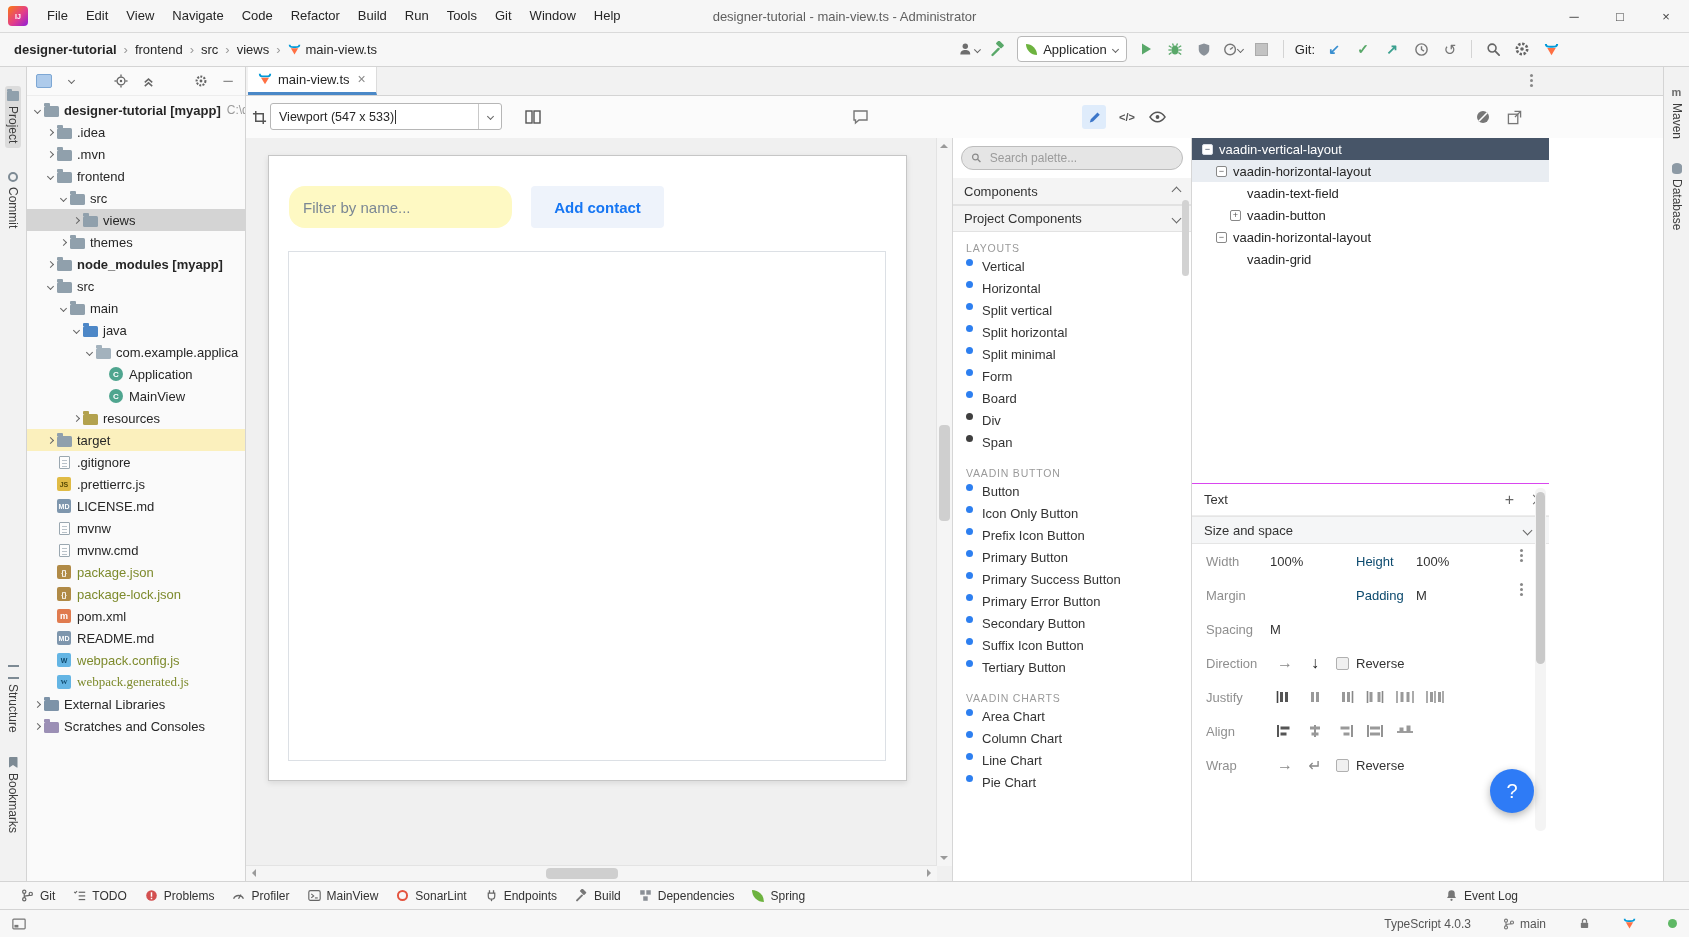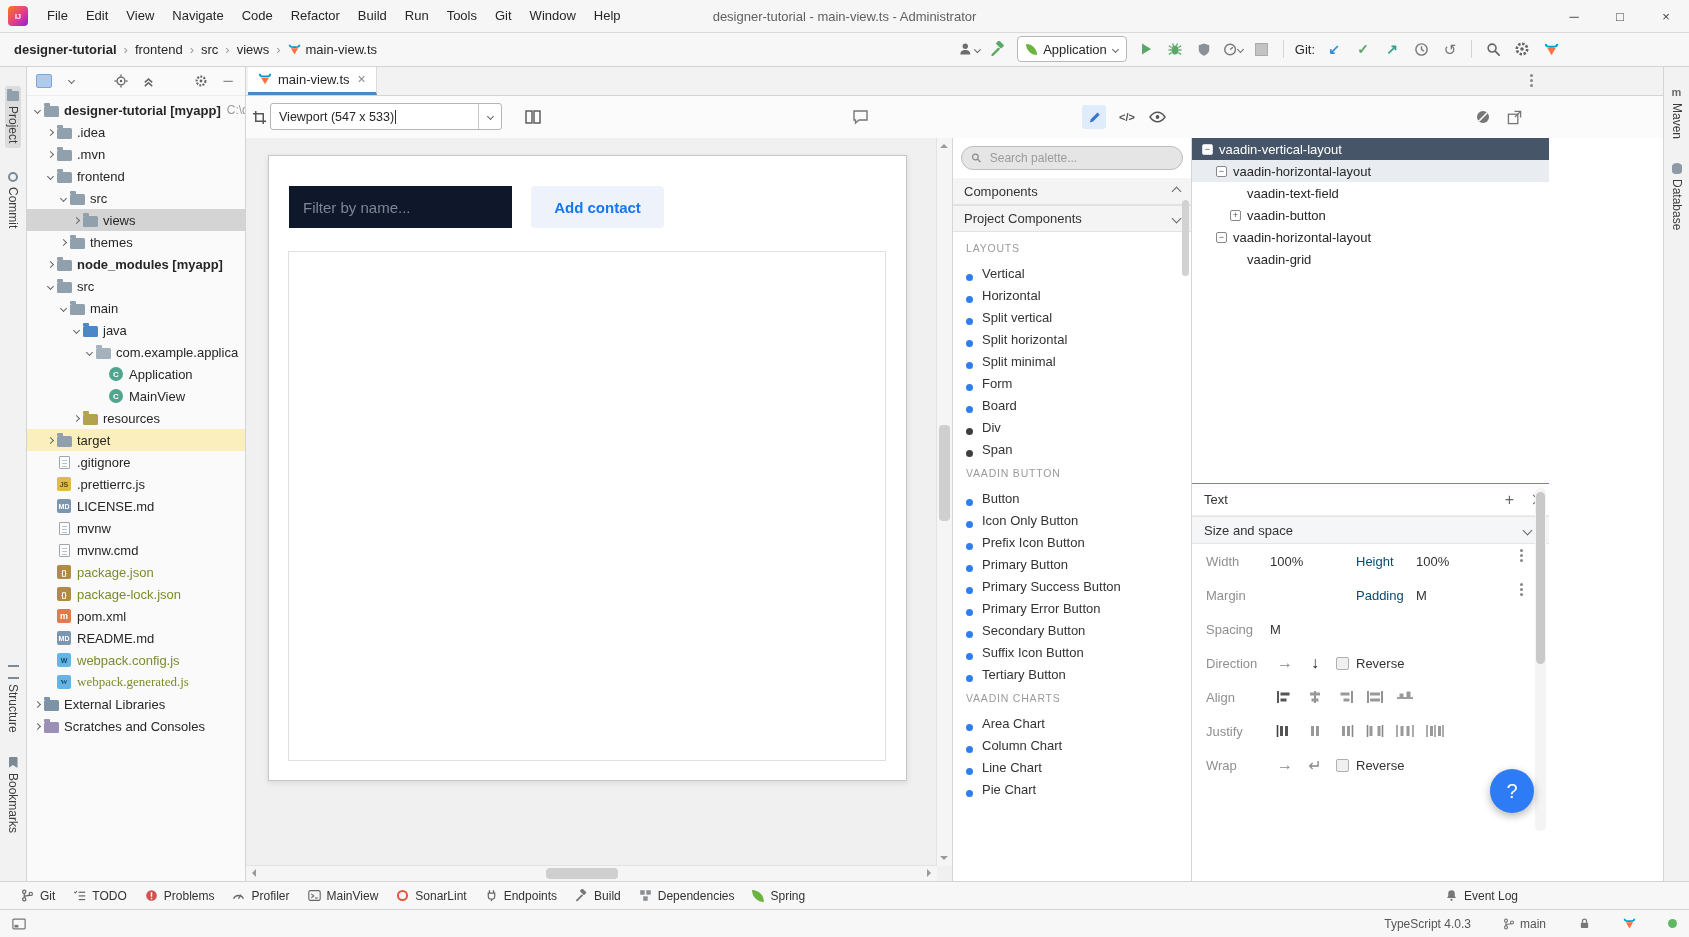--- a/index.html
+++ b/index.html
@@ -97,42 +97,42 @@
   .dt-abs{position:absolute;display:flex;align-items:center;justify-content:center}
   .combo{left:24px;top:7px;width:232px;height:27px;border:1px solid #b6b6b6;border-radius:3px;background:#fff;display:flex;align-items:center;box-sizing:border-box}
   .combo-text{padding-left:8px;font-size:12.5px;flex:1;display:flex;align-items:center}
   .caret{width:1px;height:14px;background:#333;margin-left:1px}
   .combo-arrow{width:22px;align-self:stretch;border-left:1px solid #c9c9c9;display:flex;align-items:center;justify-content:center}
   .mode-on{background:#dfecfb;border-radius:3px}
 
   .dbody{position:absolute;left:0;top:72px;right:0;bottom:0}
   .canvasreg{position:absolute;left:0;top:0;width:706px;bottom:0;background:#f0f0f0}
   .artboard{position:absolute;left:22px;top:17px;width:637px;height:624px;background:#fff;border:1px solid #c6c6c6;box-shadow:0 2px 6px rgba(0,0,0,.10)}
-  .vfield{position:absolute;left:20px;top:30px;width:223px;height:42px;background:#0f172a;border-radius:0;display:flex;align-items:center;padding:0 14px;box-sizing:border-box;color:#7b8794;font-size:15px}
+  .vfield{position:absolute;left:20px;top:30px;width:223px;height:42px;background:#fef9c3;border-radius:16px;display:flex;align-items:center;padding:0 14px;box-sizing:border-box;color:#7b8794;font-size:15px}
   .vbtn{position:absolute;left:262px;top:30px;width:133px;height:42px;background:#eef3fb;border-radius:4px;color:#1676f3;font-weight:bold;font-size:15px;display:flex;align-items:center;justify-content:center}
   .vgrid{position:absolute;left:19px;top:95px;width:598px;height:510px;border:1px solid #dce0e5;background:#fff;box-sizing:border-box}
   .vsb{position:absolute;right:0;top:0;width:15px;bottom:15px;background:#f5f5f5;border-left:1px solid #e3e3e3}
   .vsb-thumb{position:absolute;left:2px;right:2px;top:287px;height:96px;background:#cfcfcf;border-radius:4px}
   .hsb{position:absolute;left:0;right:15px;bottom:0;height:15px;background:#f5f5f5;border-top:1px solid #e3e3e3}
   .hsb-thumb{position:absolute;top:2px;bottom:2px;left:300px;width:72px;background:#cfcfcf;border-radius:4px}
   .arr{width:0;height:0;border:4px solid transparent;position:absolute}
   .arr.up{border-bottom-color:#9a9a9a;left:3px;top:2px}
   .arr.dn{border-top-color:#9a9a9a;left:3px;bottom:2px}
   .arr.lf{border-right-color:#9a9a9a;top:3px;left:2px}
   .arr.rt{border-left-color:#9a9a9a;top:3px;right:2px}
 
   
   .palette{position:absolute;left:706px;top:0;width:239px;bottom:0;background:#fff;border-left:1px solid #d6d6d6;box-sizing:border-box;overflow:hidden}
   .psearch{margin:8px;height:24px;border:1px solid #bdbdbd;border-radius:12px;background:#e5e5e5;display:flex;align-items:center;padding:0 9px;gap:6px;box-sizing:border-box}
   .psearch input{border:none;outline:none;background:none;font-family:"Liberation Sans",sans-serif;font-size:12px;color:#444;width:100%}
   .psearch input::placeholder{color:#9b9b9b}
   .psec{height:27px;background:#f4f4f4;border-top:1px solid #e2e2e2;border-bottom:1px solid #e2e2e2;display:flex;align-items:center;padding:0 11px;color:#333;box-sizing:border-box}
   .psec .cv{margin-left:auto}
   .pgroup-label{font-size:10.5px;color:#9a9a9a;letter-spacing:.8px;padding:10px 0 5px 13px;text-transform:uppercase}
-  .pitem{height:22px;display:flex;align-items:flex-end;padding-left:13px;gap:9px;font-size:13px;color:#333;cursor:default}
+  .pitem{height:22px;display:flex;align-items:flex-start;padding-left:13px;gap:9px;font-size:13px;color:#333;cursor:default}
   .pdot{width:7px;height:7px;border-radius:50%;background:#2d7ff0;flex:0 0 7px}
   .pdot.dark{background:#3f3f3f}
   .psb-thumb{position:absolute;right:2px;top:62px;width:7px;height:76px;background:#d2d2d2;border-radius:4px}
 
   
   .rightp{position:absolute;left:945px;top:0;width:358px;bottom:0;background:#fff;border-left:1px solid #d6d6d6;box-sizing:border-box}
   .filler{position:absolute;left:1303px;top:0;right:0;bottom:0;background:#fff}
   .outline-title{height:30px;display:flex;align-items:center;padding:0 12px;color:#333}
   .orow{height:22px;display:flex;align-items:center;white-space:nowrap;cursor:default}
   .orow.sel{background:#475568;color:#fff}
@@ -859,59 +859,20 @@
           <div class="prow">
             <span class="plab">Spacing</span>
             <span class="pval">M</span>
           </div>
           <div class="frow">
             <span class="flab">Direction</span>
             <span class="fico">→</span>
             <span class="fico on">↓</span>
             <span class="cb"></span>
             <span class="cblab">Reverse</span>
-          </div>
-          <div class="frow">
-            <span class="flab">Align</span>
-            <span class="fico">
-                <svg width="18" height="14" viewBox="0 0 18 14">
-                  <line x1="2" y1="1" x2="2" y2="13" stroke="#444" stroke-width="1.8"></line>
-                  <rect x="4.5" y="2.5" width="9" height="3" fill="#555"></rect>
-                  <rect x="4.5" y="8.5" width="6" height="3" fill="#555"></rect>
-                </svg>
-              </span>
-            <span class="fico">
-                <svg width="18" height="14" viewBox="0 0 18 14">
-                  <line x1="9" y1="1" x2="9" y2="13" stroke="#888" stroke-width="1.8"></line>
-                  <rect x="4" y="2.5" width="10" height="3" fill="#999"></rect>
-                  <rect x="5.5" y="8.5" width="7" height="3" fill="#999"></rect>
-                </svg>
-              </span>
-            <span class="fico">
-                <svg width="18" height="14" viewBox="0 0 18 14">
-                  <line x1="16" y1="1" x2="16" y2="13" stroke="#888" stroke-width="1.8"></line>
-                  <rect x="4.5" y="2.5" width="9" height="3" fill="#999"></rect>
-                  <rect x="7.5" y="8.5" width="6" height="3" fill="#999"></rect>
-                </svg>
-              </span>
-            <span class="fico">
-                <svg width="18" height="14" viewBox="0 0 18 14">
-                  <line x1="2" y1="1" x2="2" y2="13" stroke="#888" stroke-width="1.8"></line>
-                  <line x1="16" y1="1" x2="16" y2="13" stroke="#888" stroke-width="1.8"></line>
-                  <rect x="4" y="2.5" width="10" height="3" fill="#999"></rect>
-                  <rect x="4" y="8.5" width="10" height="3" fill="#999"></rect>
-                </svg>
-              </span>
-            <span class="fico">
-                <svg width="18" height="14" viewBox="0 0 18 14">
-                  <line x1="1" y1="8" x2="17" y2="8" stroke="#888" stroke-width="1.6"></line>
-                  <rect x="3.5" y="3.5" width="4" height="4.5" fill="#999"></rect>
-                  <rect x="10.5" y="1.5" width="4" height="6.5" fill="#999"></rect>
-                </svg>
-              </span>
           </div>
           <div class="frow">
             <span class="flab">Justify</span>
             <span class="fico">
                 <svg width="18" height="14" viewBox="0 0 18 14">
                   <line x1="1.5" y1="1" x2="1.5" y2="13" stroke="#444" stroke-width="1.6"></line>
                   <rect x="4" y="2" width="3" height="10" fill="#555"></rect>
                   <rect x="9" y="2" width="3" height="10" fill="#555"></rect>
                 </svg>
               </span>
@@ -948,20 +909,59 @@
                 <svg width="18" height="14" viewBox="0 0 18 14">
                   <line x1="1" y1="1" x2="1" y2="13" stroke="#888" stroke-width="1.4"></line>
                   <line x1="9" y1="1" x2="9" y2="13" stroke="#888" stroke-width="1.4"></line>
                   <line x1="17" y1="1" x2="17" y2="13" stroke="#888" stroke-width="1.4"></line>
                   <rect x="4" y="2" width="3" height="10" fill="#999"></rect>
                   <rect x="12" y="2" width="3" height="10" fill="#999"></rect>
                 </svg>
               </span>
           </div>
           <div class="frow">
+            <span class="flab">Align</span>
+            <span class="fico">
+                <svg width="18" height="14" viewBox="0 0 18 14">
+                  <line x1="2" y1="1" x2="2" y2="13" stroke="#444" stroke-width="1.8"></line>
+                  <rect x="4.5" y="2.5" width="9" height="3" fill="#555"></rect>
+                  <rect x="4.5" y="8.5" width="6" height="3" fill="#555"></rect>
+                </svg>
+              </span>
+            <span class="fico">
+                <svg width="18" height="14" viewBox="0 0 18 14">
+                  <line x1="9" y1="1" x2="9" y2="13" stroke="#888" stroke-width="1.8"></line>
+                  <rect x="4" y="2.5" width="10" height="3" fill="#999"></rect>
+                  <rect x="5.5" y="8.5" width="7" height="3" fill="#999"></rect>
+                </svg>
+              </span>
+            <span class="fico">
+                <svg width="18" height="14" viewBox="0 0 18 14">
+                  <line x1="16" y1="1" x2="16" y2="13" stroke="#888" stroke-width="1.8"></line>
+                  <rect x="4.5" y="2.5" width="9" height="3" fill="#999"></rect>
+                  <rect x="7.5" y="8.5" width="6" height="3" fill="#999"></rect>
+                </svg>
+              </span>
+            <span class="fico">
+                <svg width="18" height="14" viewBox="0 0 18 14">
+                  <line x1="2" y1="1" x2="2" y2="13" stroke="#888" stroke-width="1.8"></line>
+                  <line x1="16" y1="1" x2="16" y2="13" stroke="#888" stroke-width="1.8"></line>
+                  <rect x="4" y="2.5" width="10" height="3" fill="#999"></rect>
+                  <rect x="4" y="8.5" width="10" height="3" fill="#999"></rect>
+                </svg>
+              </span>
+            <span class="fico">
+                <svg width="18" height="14" viewBox="0 0 18 14">
+                  <line x1="1" y1="8" x2="17" y2="8" stroke="#888" stroke-width="1.6"></line>
+                  <rect x="3.5" y="3.5" width="4" height="4.5" fill="#999"></rect>
+                  <rect x="10.5" y="1.5" width="4" height="6.5" fill="#999"></rect>
+                </svg>
+              </span>
+          </div>
+          <div class="frow">
             <span class="flab">Wrap</span>
             <span class="fico">→</span>
             <span class="fico">↵</span>
             <span class="cb"></span>
             <span class="cblab">Reverse</span>
           </div>
 
           <div class="psb2">
               <div class="psb2-thumb"></div>
             </div>

